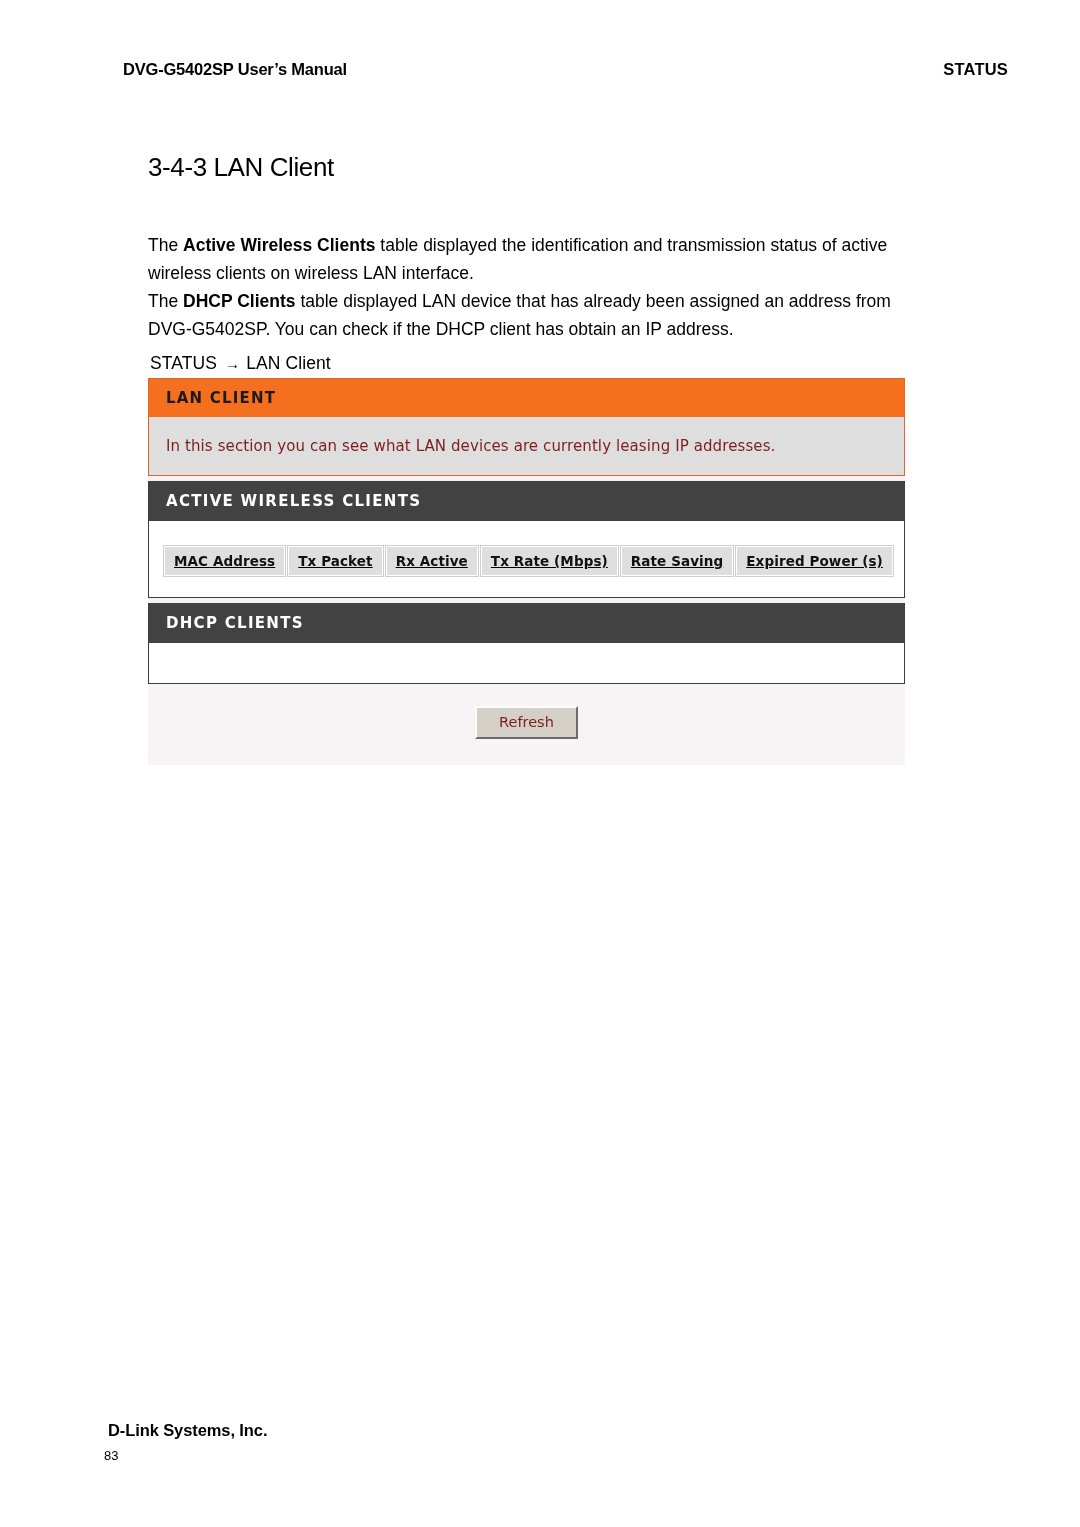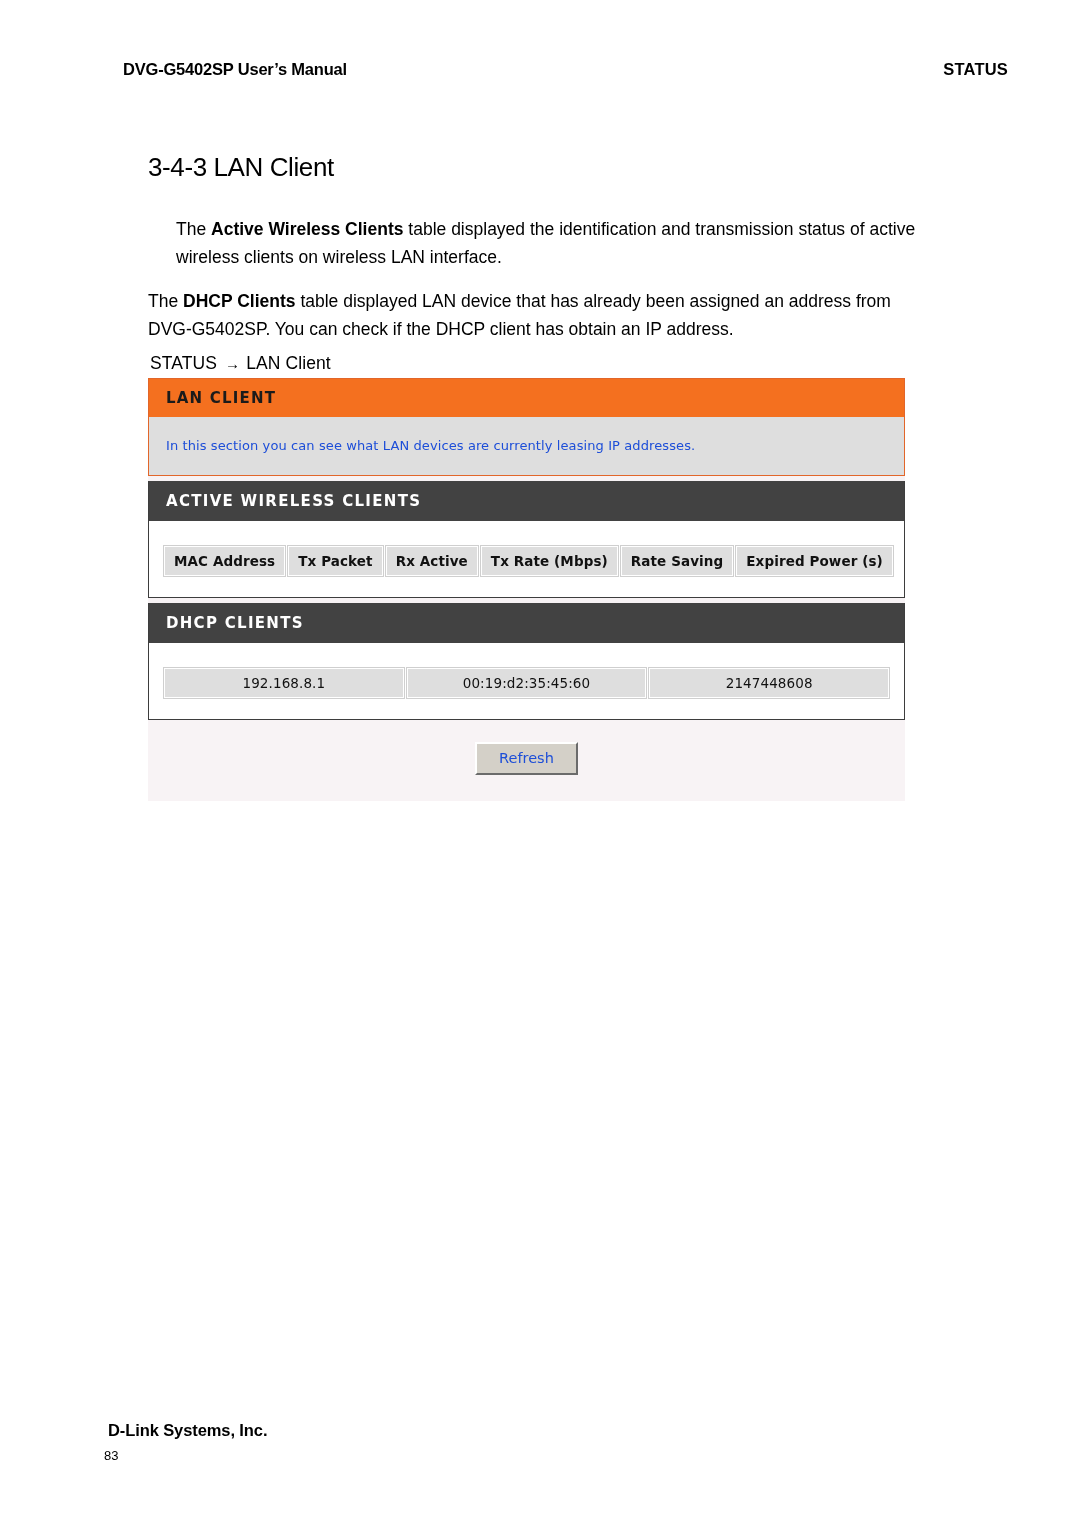--- a/index.html
+++ b/index.html
@@ -43,21 +43,21 @@
   }
 
   
   .body-copy {
     position: absolute;
     left: 148px;
     width: 790px;
     font-size: 17.5px;
     line-height: 28px;
   }
-  .body-copy.p1 { top: 197px; margin-left: 28px; }
+  .body-copy.p1 { top: 213px; }
   .body-copy.p2 { top: 269px; }
   .body-copy b { font-weight: bold; }
 
   
   .breadcrumb {
     position: absolute;
     top: 353px;
     left: 150px;
     font-size: 17.5px;
     letter-spacing: 0.1px;
@@ -88,22 +88,22 @@
     font-size: 15px;
     font-weight: bold;
     letter-spacing: 1.2px;
     padding: 9px 0 9px 17px;
     height: 20px;
     line-height: 20px;
     box-sizing: content-box;
   }
   .panel-orange .desc {
     padding: 18px 4px 18px 17px;
-    font-size: 13px;
-    color: #1d4ed8;
+    font-size: 15px;
+    color: #7f1d1d;
     letter-spacing: 0.1px;
     background: #dedede;
     height: 22px;
     line-height: 22px;
   }
 
   .gap { height: 5px; background: #f7f2f4; }
 
   
   .panel-dark {
@@ -125,20 +125,21 @@
     background: #ffffff;
     padding: 22px 12px 18px 12px;
   }
 
   
   table.ui-table {
     border-collapse: separate;
     border-spacing: 3px;
     width: 100%;
     table-layout: fixed;
+    text-decoration: underline;
   }
   table.ui-table td {
     background: #dedede;
     border: 1px solid #ffffff;
     outline: 1px solid #cfcfcf;
     text-align: center;
     font-size: 13.5px;
     color: #111111;
     padding: 6px 4px;
     letter-spacing: 0.1px;
@@ -152,21 +153,21 @@
   .ui-footer {
     background: #f8f3f5;
     border-left: 1px solid #f8f3f5;
     border-right: 1px solid #f8f3f5;
     text-align: center;
     padding: 22px 0 26px 0;
   }
   .refresh-btn {
     font-family: "DejaVu Sans", sans-serif;
     font-size: 14.5px;
-    color: #1d4ed8;
+    color: #7f1d1d;
     background: #d4d0c8;
     padding: 5px 22px 6px 22px;
     border-top: 2px solid #ffffff;
     border-left: 2px solid #ffffff;
     border-right: 2px solid #6b6b6b;
     border-bottom: 2px solid #6b6b6b;
     display: inline-block;
     line-height: 18px;
   }
 
@@ -231,25 +232,20 @@
     </div>
   </div>
 
   <div class="gap"></div>
 
   <div class="panel-dark">
     <div class="bar">DHCP CLIENTS</div>
     <div class="body">
       <table class="ui-table">
         <tbody>
-          <tr>
-            <td>192.168.8.1</td>
-            <td>00:19:d2:35:45:60</td>
-            <td>2147448608</td>
-          </tr>
         </tbody>
       </table>
     </div>
   </div>
 
   <div class="ui-footer">
     <span class="refresh-btn">Refresh</span>
   </div>
 
 </div>

